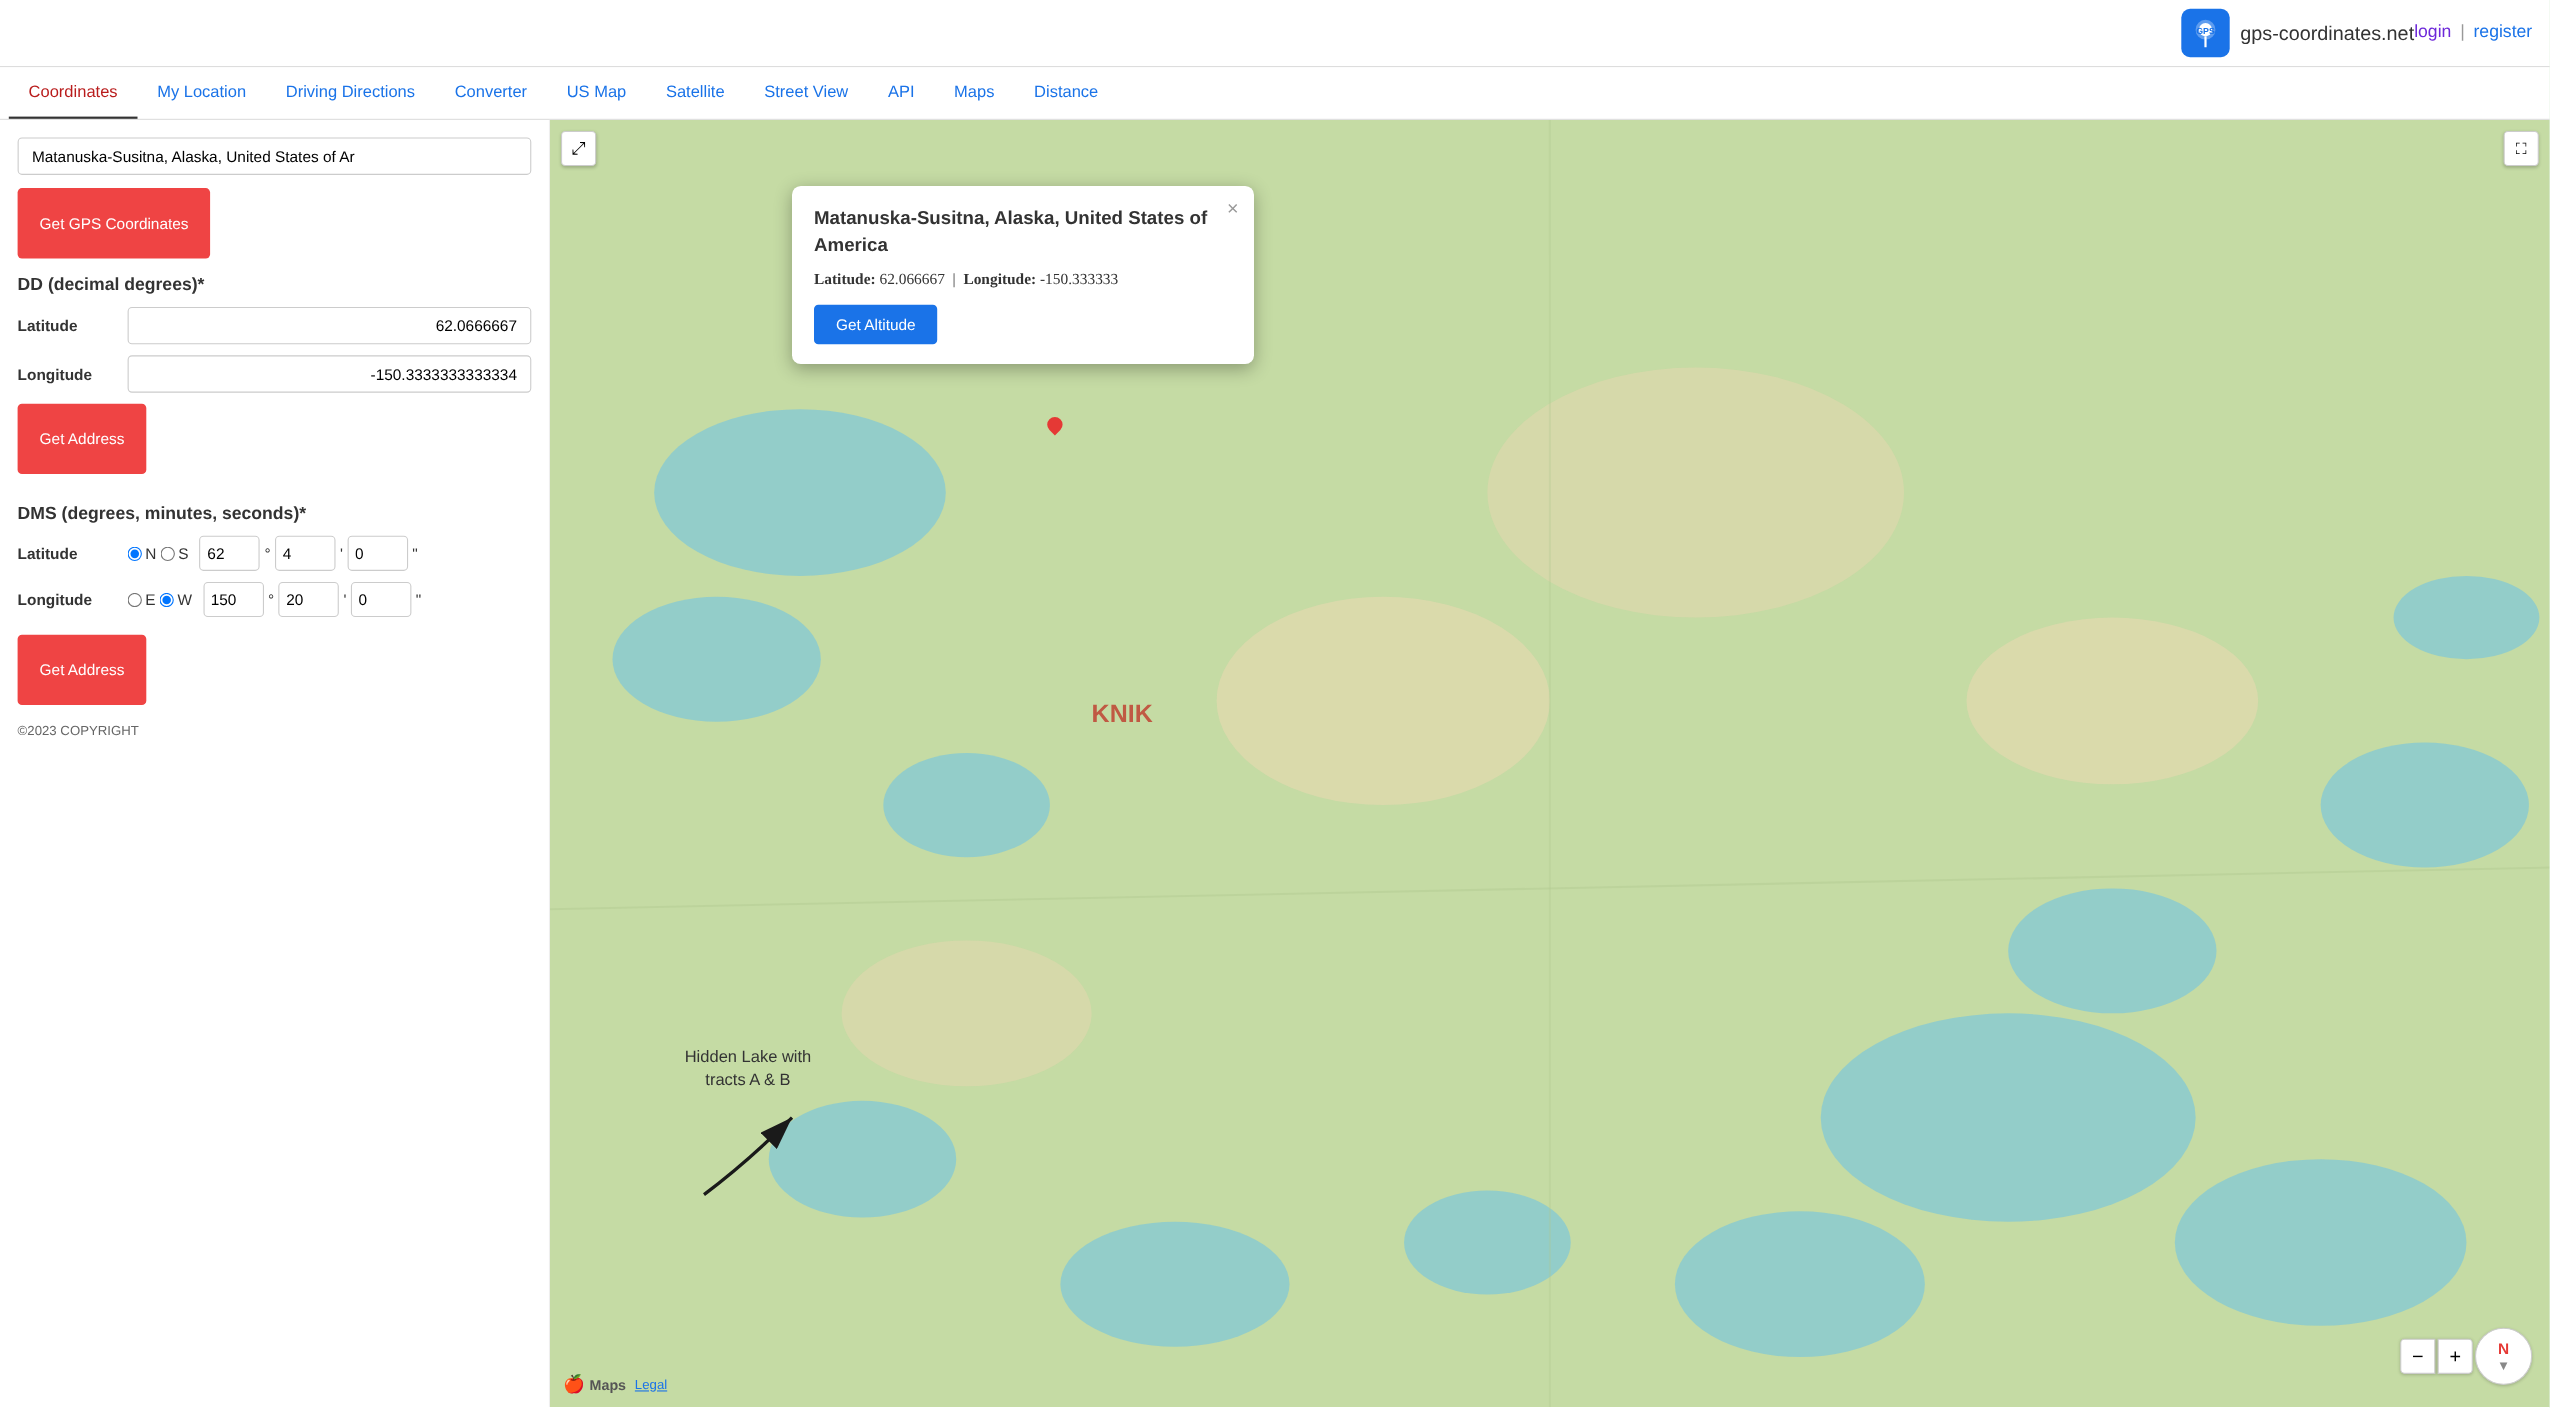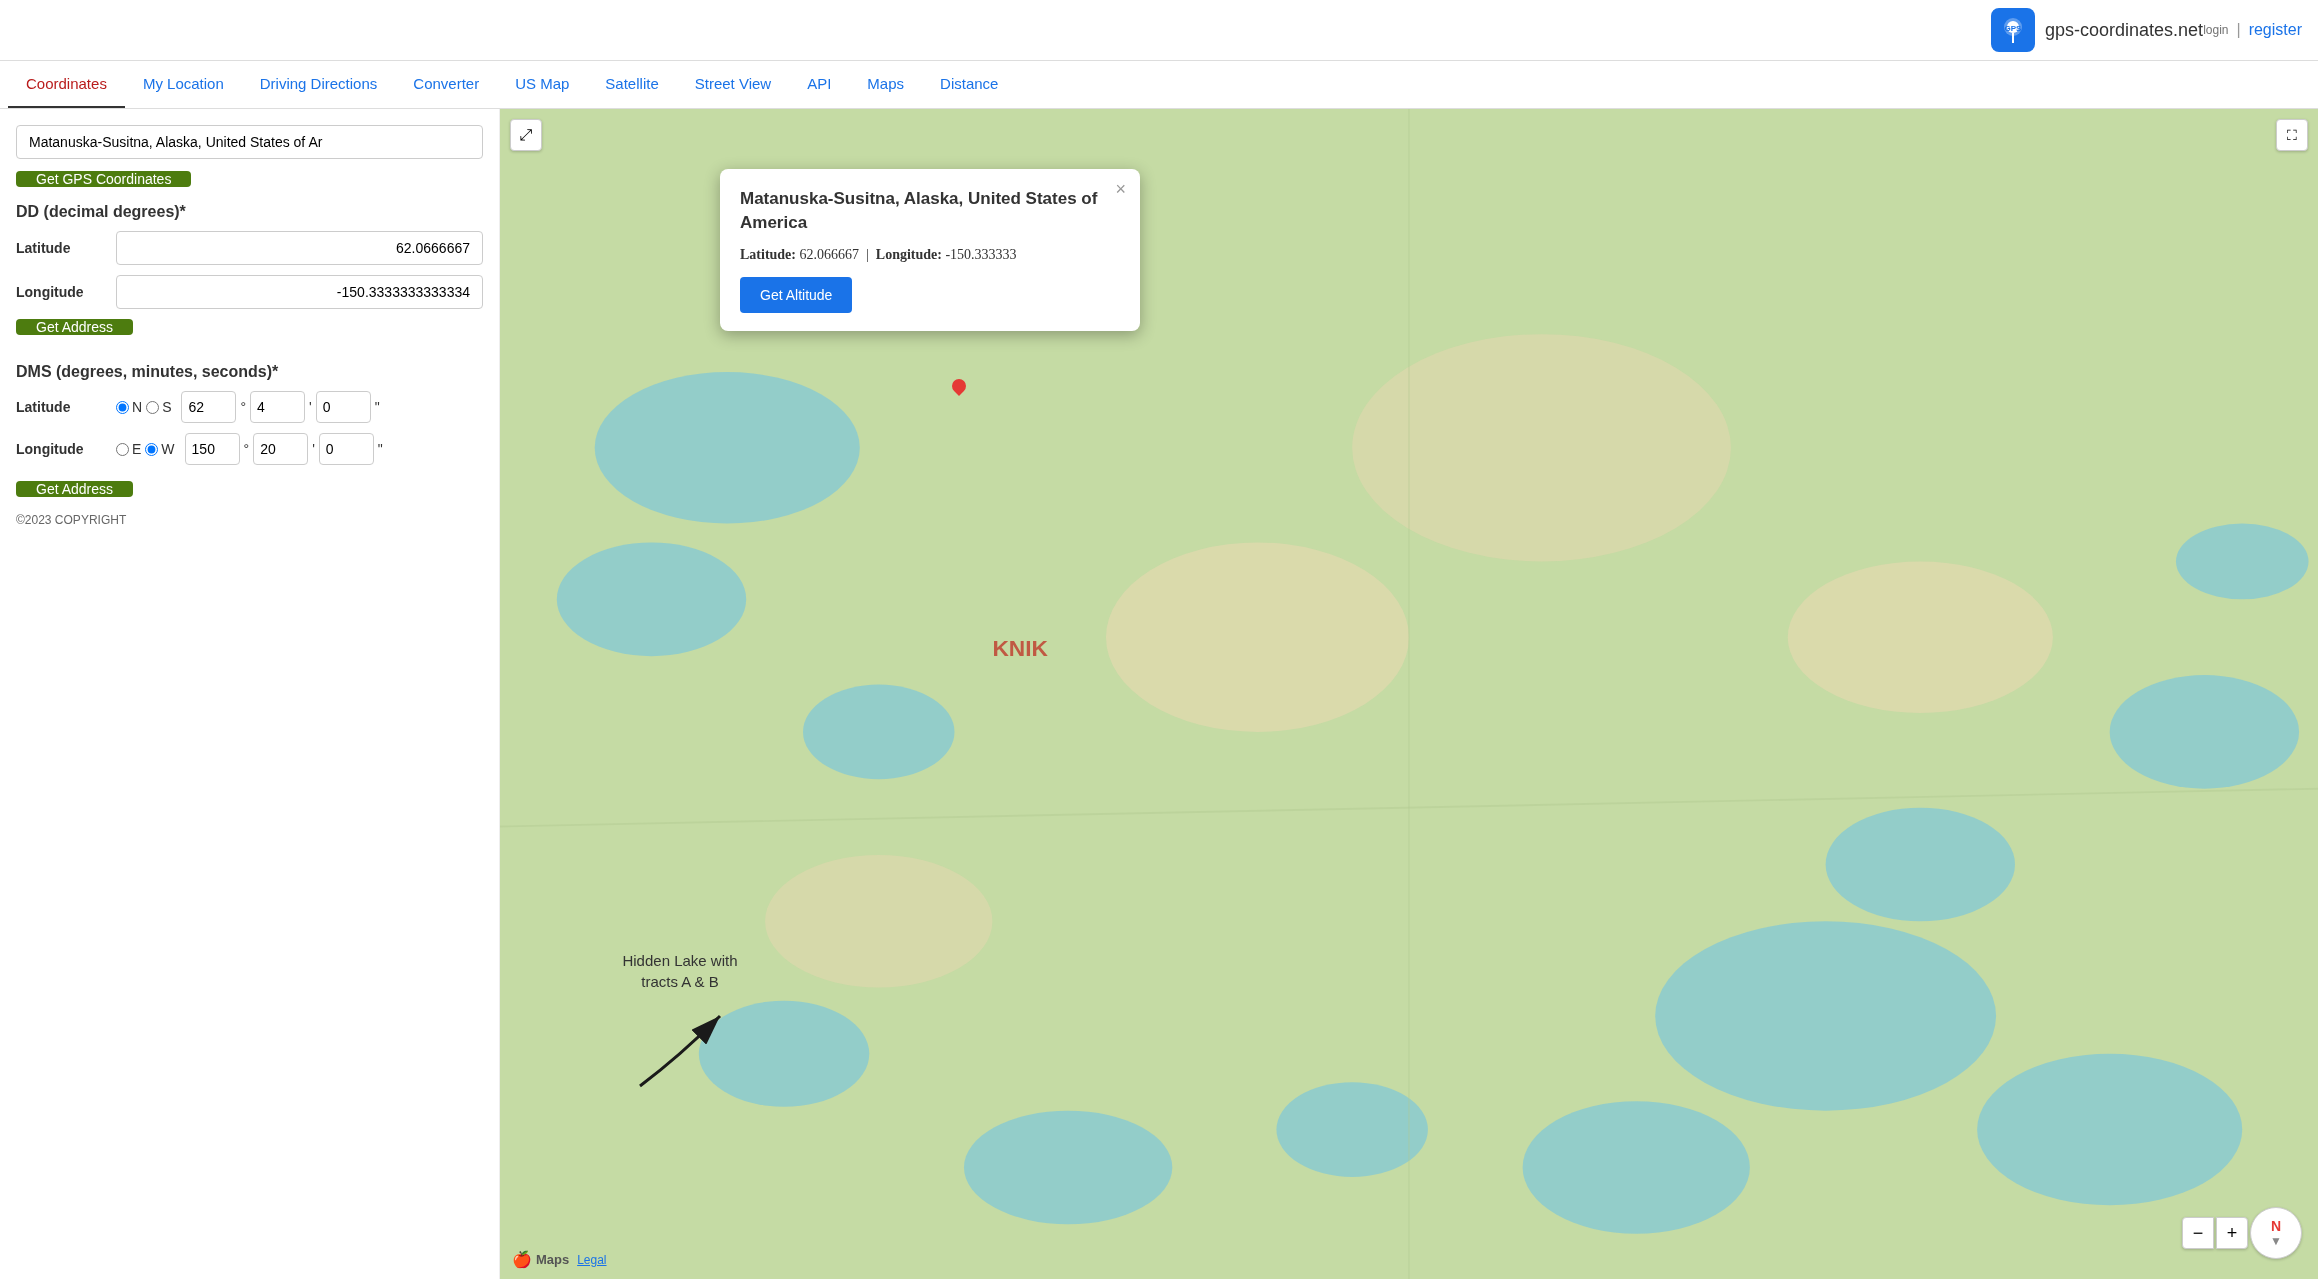--- a/index.html
+++ b/index.html
@@ -84,24 +84,24 @@
       margin-bottom: 12px;
     }
     .search-input {
       flex: 1;
       padding: 8px 12px;
       border: 1px solid #ccc;
       border-radius: 4px;
       font-size: 14px;
     }
     .btn-blue {
-      background: #4d7c0f;
+      background: #ef4444;
       color: white;
       border: none;
-      padding: 0 20px;
+      padding: 24px 20px;
       border-radius: 4px;
       cursor: pointer;
       font-size: 14px;
       white-space: nowrap;
     }
 
     .section-title {
       font-size: 16px;
       font-weight: bold;
       margin: 16px 0 10px;
@@ -364,21 +364,21 @@
       <svg width="30" height="30" viewBox="0 0 30 30">
         <circle cx="15" cy="12" r="9" fill="#fff" opacity="0.3"></circle>
         <circle cx="15" cy="12" r="6" fill="white"></circle>
         <path d="M15 18 L15 28" stroke="white" stroke-width="2"></path>
         <text x="15" y="16" text-anchor="middle" font-size="8" fill="#1a73e8" font-weight="bold">GPS</text>
       </svg>
     </div>
     <span class="site-title">gps-coordinates.net</span>
   </div>
   <div class="header-right">
-    <a style="color:#737373;text-decoration:none;font-size:12px;">login</a>
+    <a style="color:#6d28d9;text-decoration:none;font-size:16px;">login</a>
     <span style="color:#999;">|</span>
     <a style="color:#1a73e8;text-decoration:none;font-size:16px;">register</a>
   </div>
 </div>
 
 <nav class="nav">
   <a class="nav-item active" href="#">Coordinates</a>
   <a class="nav-item" href="#">My Location</a>
   <a class="nav-item" href="#">Driving Directions</a>
   <a class="nav-item" href="#">Converter</a>

